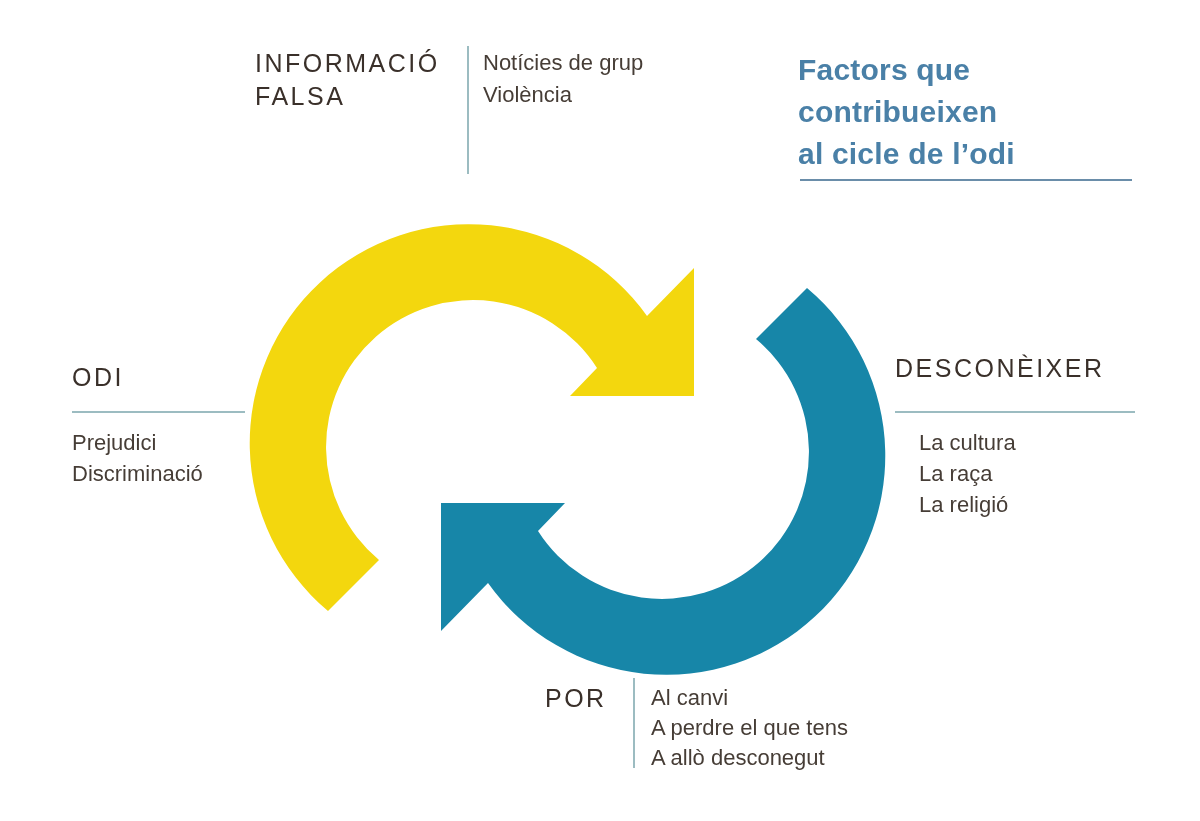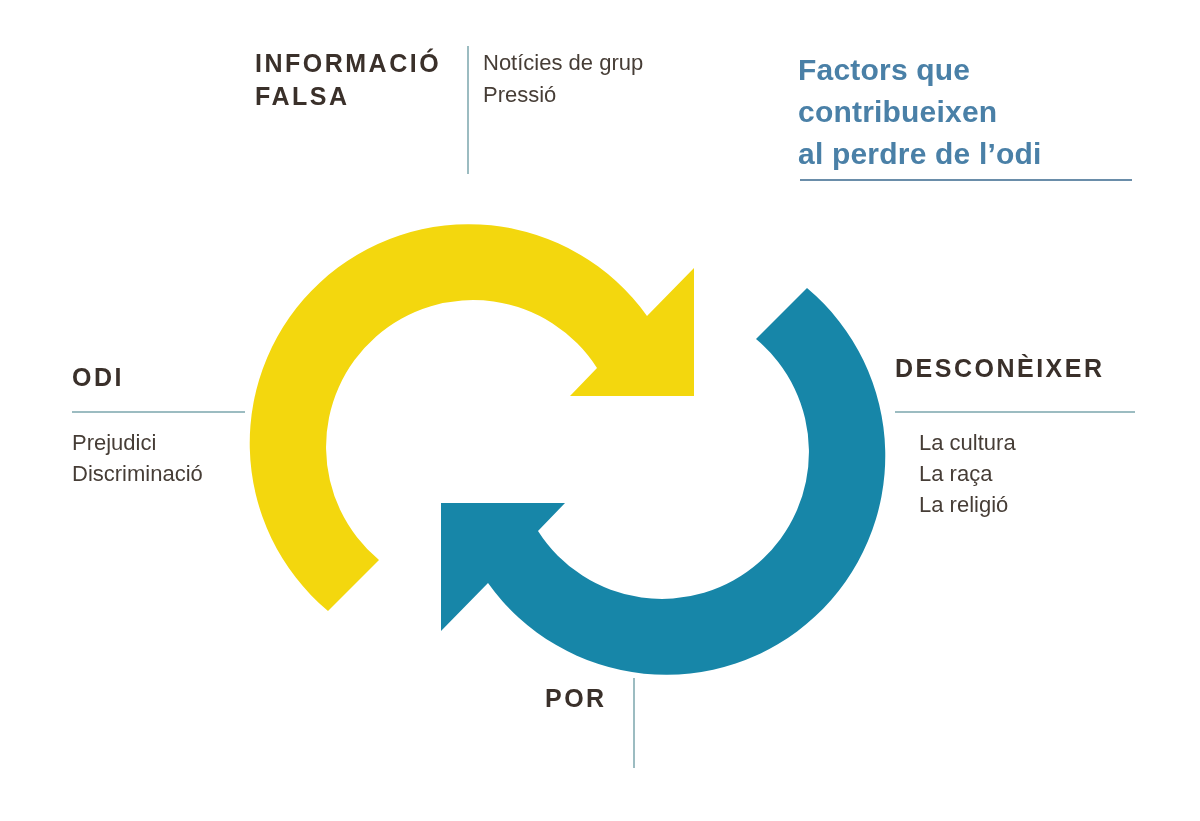--- a/index.html
+++ b/index.html
@@ -6,21 +6,21 @@
   * { margin:0; padding:0; box-sizing:border-box; }
   html, body { background:#ffffff; }
   .canvas {
     position:relative; width:1200px; height:821px;
     background:#ffffff; overflow:hidden;
     font-family:"Liberation Sans", sans-serif;
     -webkit-font-smoothing:antialiased;
   }
   .block { position:absolute; white-space:nowrap; }
   .heading {
-    font-weight:bold; font-size:25px; line-height:33px;
+    font-weight:normal; font-size:25px; line-height:33px;
     letter-spacing:2.5px; color:var(--heading-text,#3a302a);
   }
   .body-list { font-size:22px; color:var(--body-text,#463d36); }
   .lh32 .li { line-height:32px; }
   .lh31 .li { line-height:31px; }
   .lh30 .li { line-height:30px; }
   .title-block {
     font-weight:bold; font-size:30px; line-height:42px;
     color:var(--title-blue,#4a80a7); letter-spacing:0.2px;
   }
@@ -55,27 +55,27 @@
              Z"></path>
   </svg>
 
   <div class="block heading" style="left:255px; top:47px;">
     <div>INFORMACIÓ</div>
     <div>FALSA</div>
   </div>
   <div class="vrule" style="left:467px; top:46px; height:128px;"></div>
   <div class="block body-list lh32" style="left:483px; top:47px;">
     <div class="li">Notícies de grup</div>
-    <div class="li">Pressió</div>
+    <div class="li">Violència</div>
   </div>
 
   <div class="block title-block" style="left:798px; top:41px;margin-top:8px;">
     <div>Factors que</div>
     <div>contribueixen</div>
-    <div>al perdre de l’odi</div>
+    <div>al cicle de l’odi</div>
   </div>
   <div class="hrule blue" style="left:800px; top:179px; width:332px;"></div>
 
   <div class="block heading" style="left:72px; top:361px;">
     <div>ODI</div>
   </div>
   <div class="hrule" style="left:72px; top:411px; width:173px;"></div>
   <div class="block body-list lh31" style="left:72px; top:427px;">
     <div class="li">Prejudici</div>
     <div class="li">Discriminació</div>
@@ -88,14 +88,19 @@
   <div class="block body-list lh31" style="left:897px; top:427px;margin-left:22px;">
     <div class="li">La cultura</div>
     <div class="li">La raça</div>
     <div class="li">La religió</div>
   </div>
 
   <div class="block heading" style="left:545px; top:682px;">
     <div>POR</div>
   </div>
   <div class="vrule" style="left:633px; top:678px; height:90px;"></div>
+  <div class="block body-list lh30" style="left:651px; top:683px;">
+    <div class="li">Al canvi</div>
+    <div class="li">A perdre el que tens</div>
+    <div class="li">A allò desconegut</div>
+  </div>
 
 </div>
 
 </body></html>

